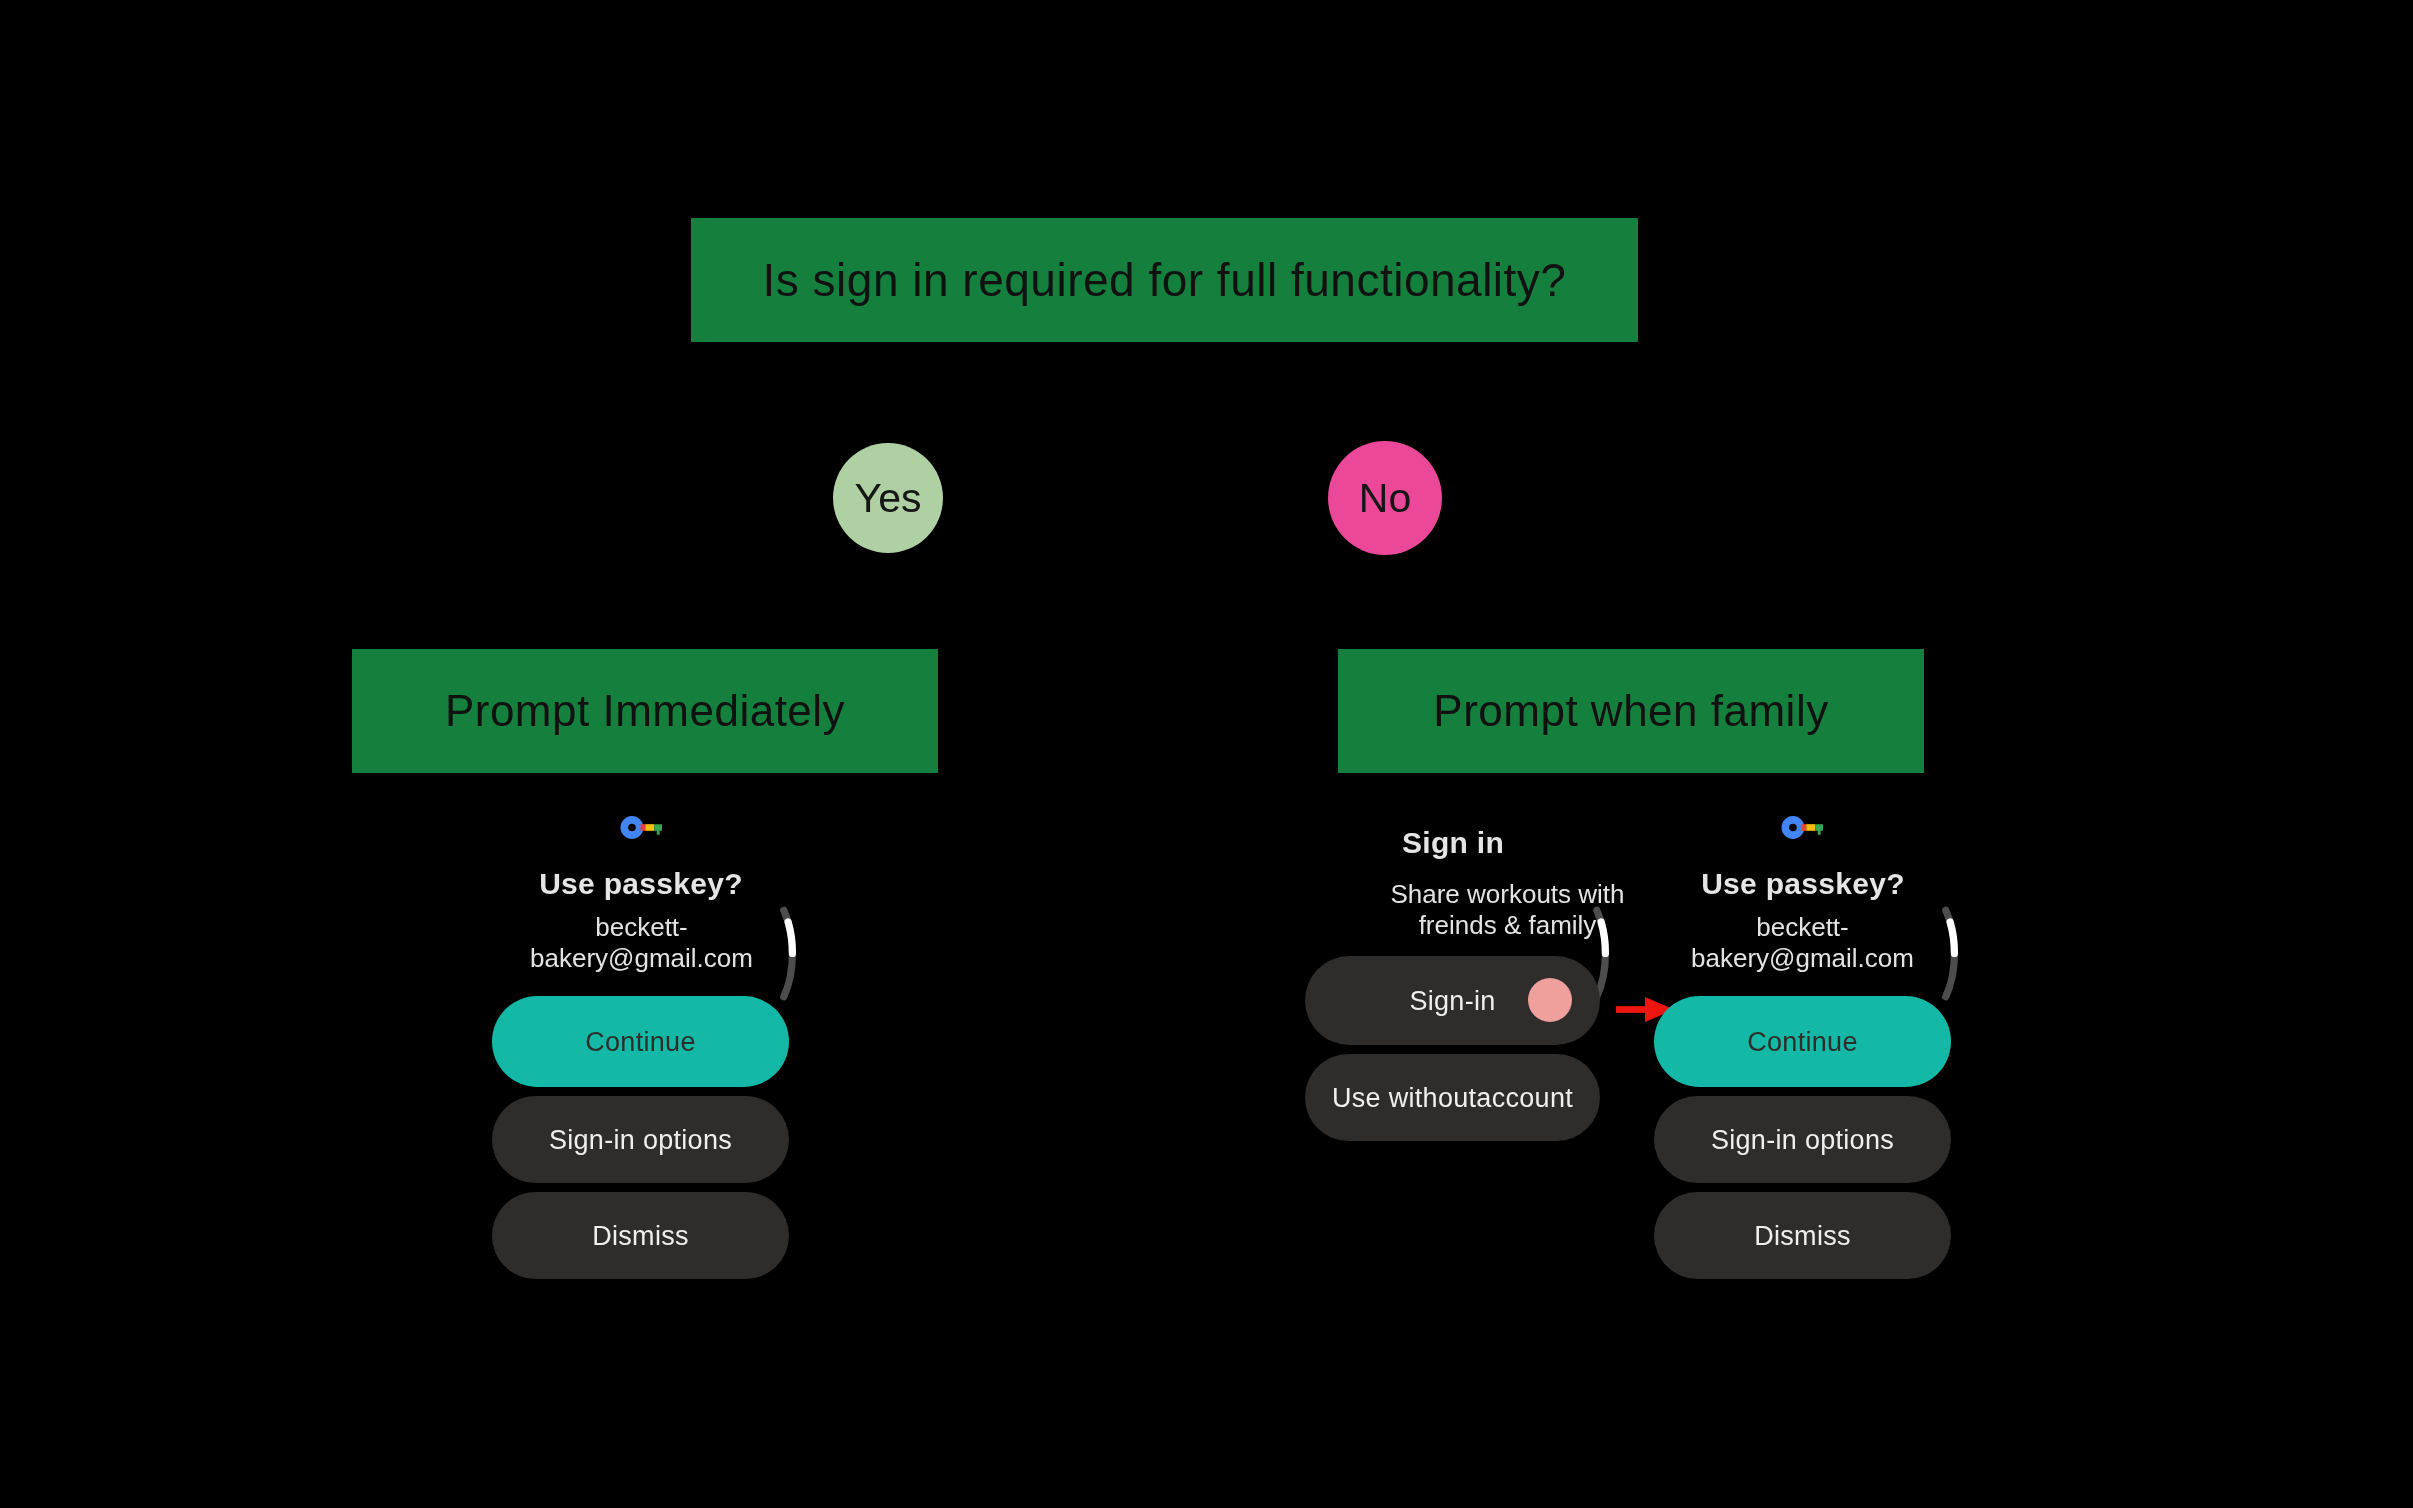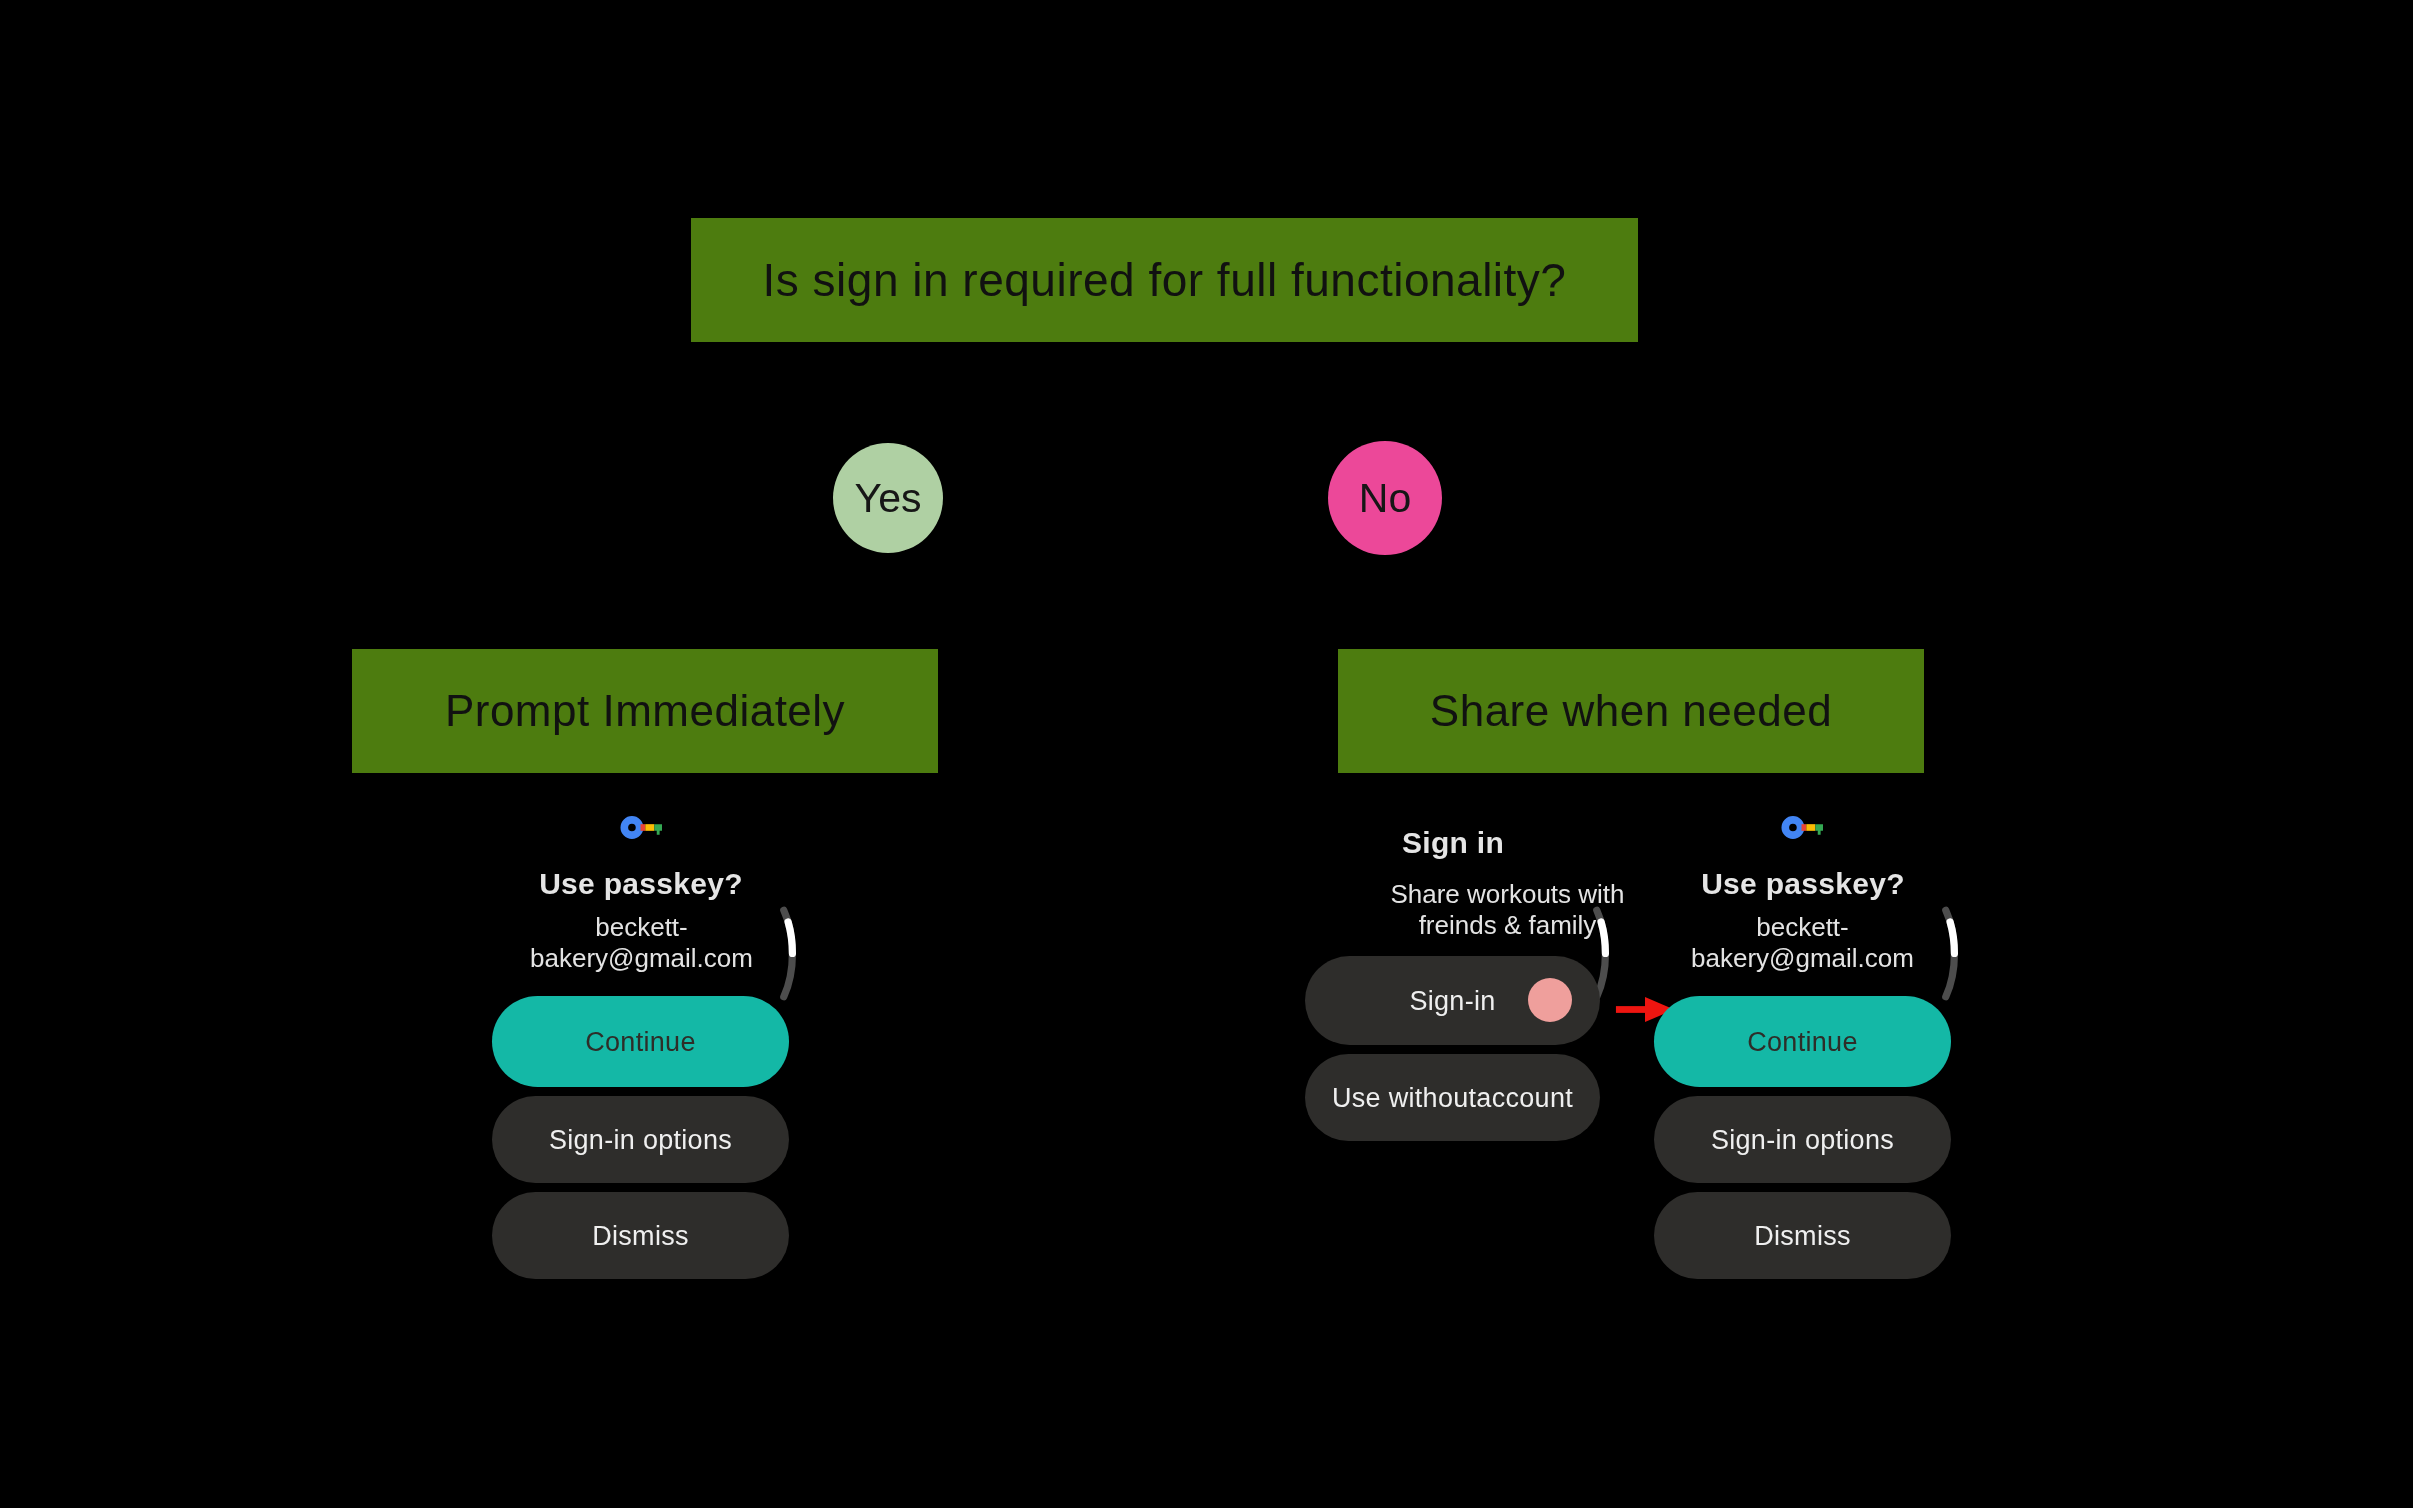--- a/index.html
+++ b/index.html
@@ -2,21 +2,21 @@
 <html><head>
 <meta charset="utf-8">
 <style>
   html,body{margin:0;padding:0;background:#000;}
   #canvas{
     position:relative;width:2414px;height:1508px;background:#000;overflow:hidden;
     font-family:"Liberation Sans", sans-serif;
   }
   
   .gbox{
-    position:absolute;background:#4d7c0f;color:#111;
+    position:absolute;background:#15803d;color:#111;
     display:flex;align-items:center;justify-content:center;
     font-size:46px;letter-spacing:0.5px;
   }
   .title-box{left:691px;top:218px;width:947px;height:124px;}
   .branch-left{left:352px;top:649px;width:586px;height:124px;font-size:44px;}
   .branch-right{left:1338px;top:649px;width:586px;height:124px;font-size:44px;}
   
   .node{
     position:absolute;border-radius:50%;color:#161616;
     display:flex;align-items:center;justify-content:center;font-size:41px;
@@ -62,21 +62,21 @@
     <span>Yes</span>
   </div>
   <div class="node node-no">
     <span>No</span>
   </div>
 
   <div class="gbox branch-left">
     <span>Prompt Immediately</span>
   </div>
   <div class="gbox branch-right">
-    <span>Share when needed</span>
+    <span>Prompt when family</span>
   </div>
 
   <div class="icon-wrap" style="left:620px;top:815px;">
     <svg width="42" height="25" viewBox="0 0 44 26">
       <circle cx="12.5" cy="13" r="8" fill="none" stroke="#4285f4" stroke-width="8"></circle>
       <rect x="21.5" y="9.5" width="5" height="7" fill="#ea4335"></rect>
       <rect x="26.5" y="9.5" width="9.5" height="7" fill="#fbbc04"></rect>
       <path d="M36,9.5 h8 v7 h-2.5 v4 h-3 v-4 h-2.5 z" fill="#34a853"></path>
     </svg>
   </div>

